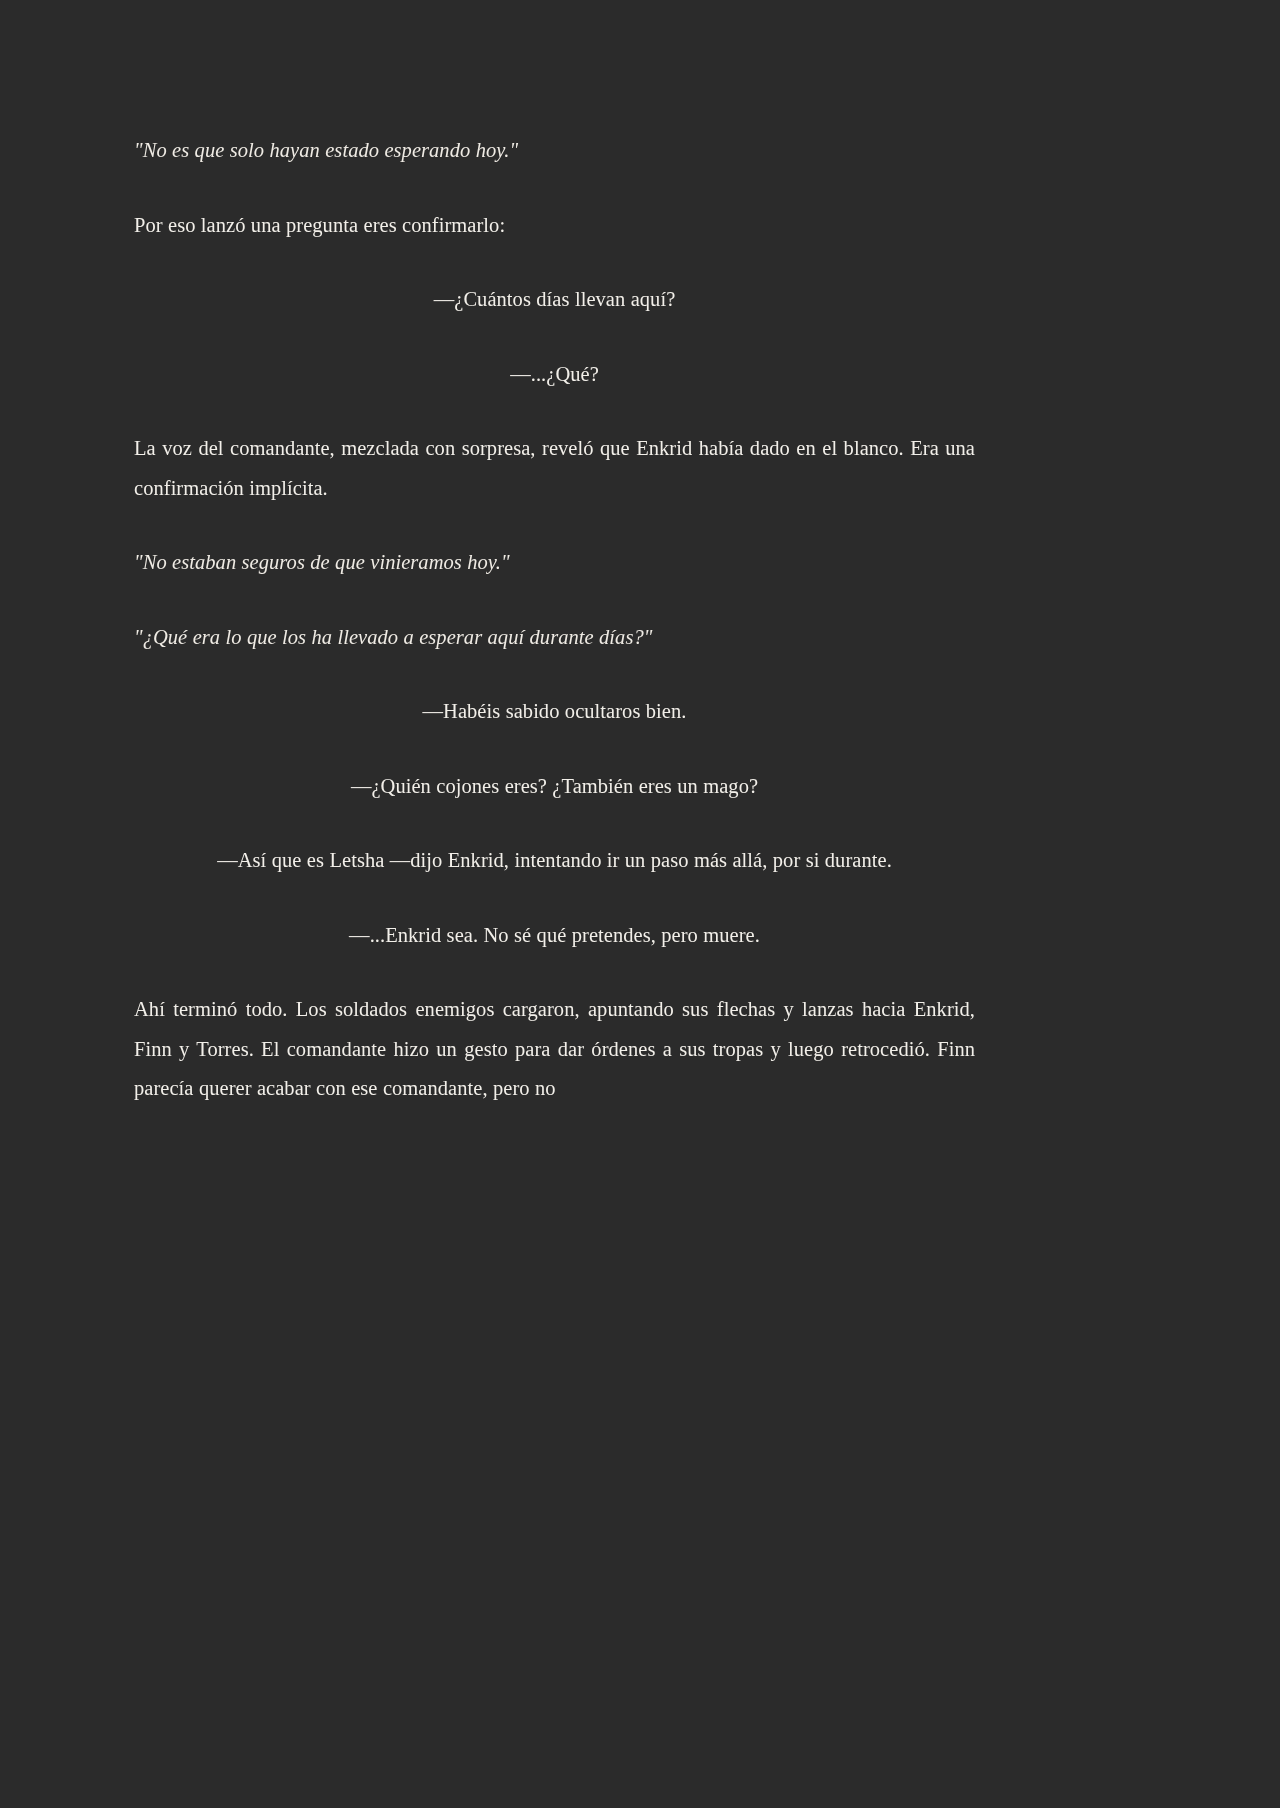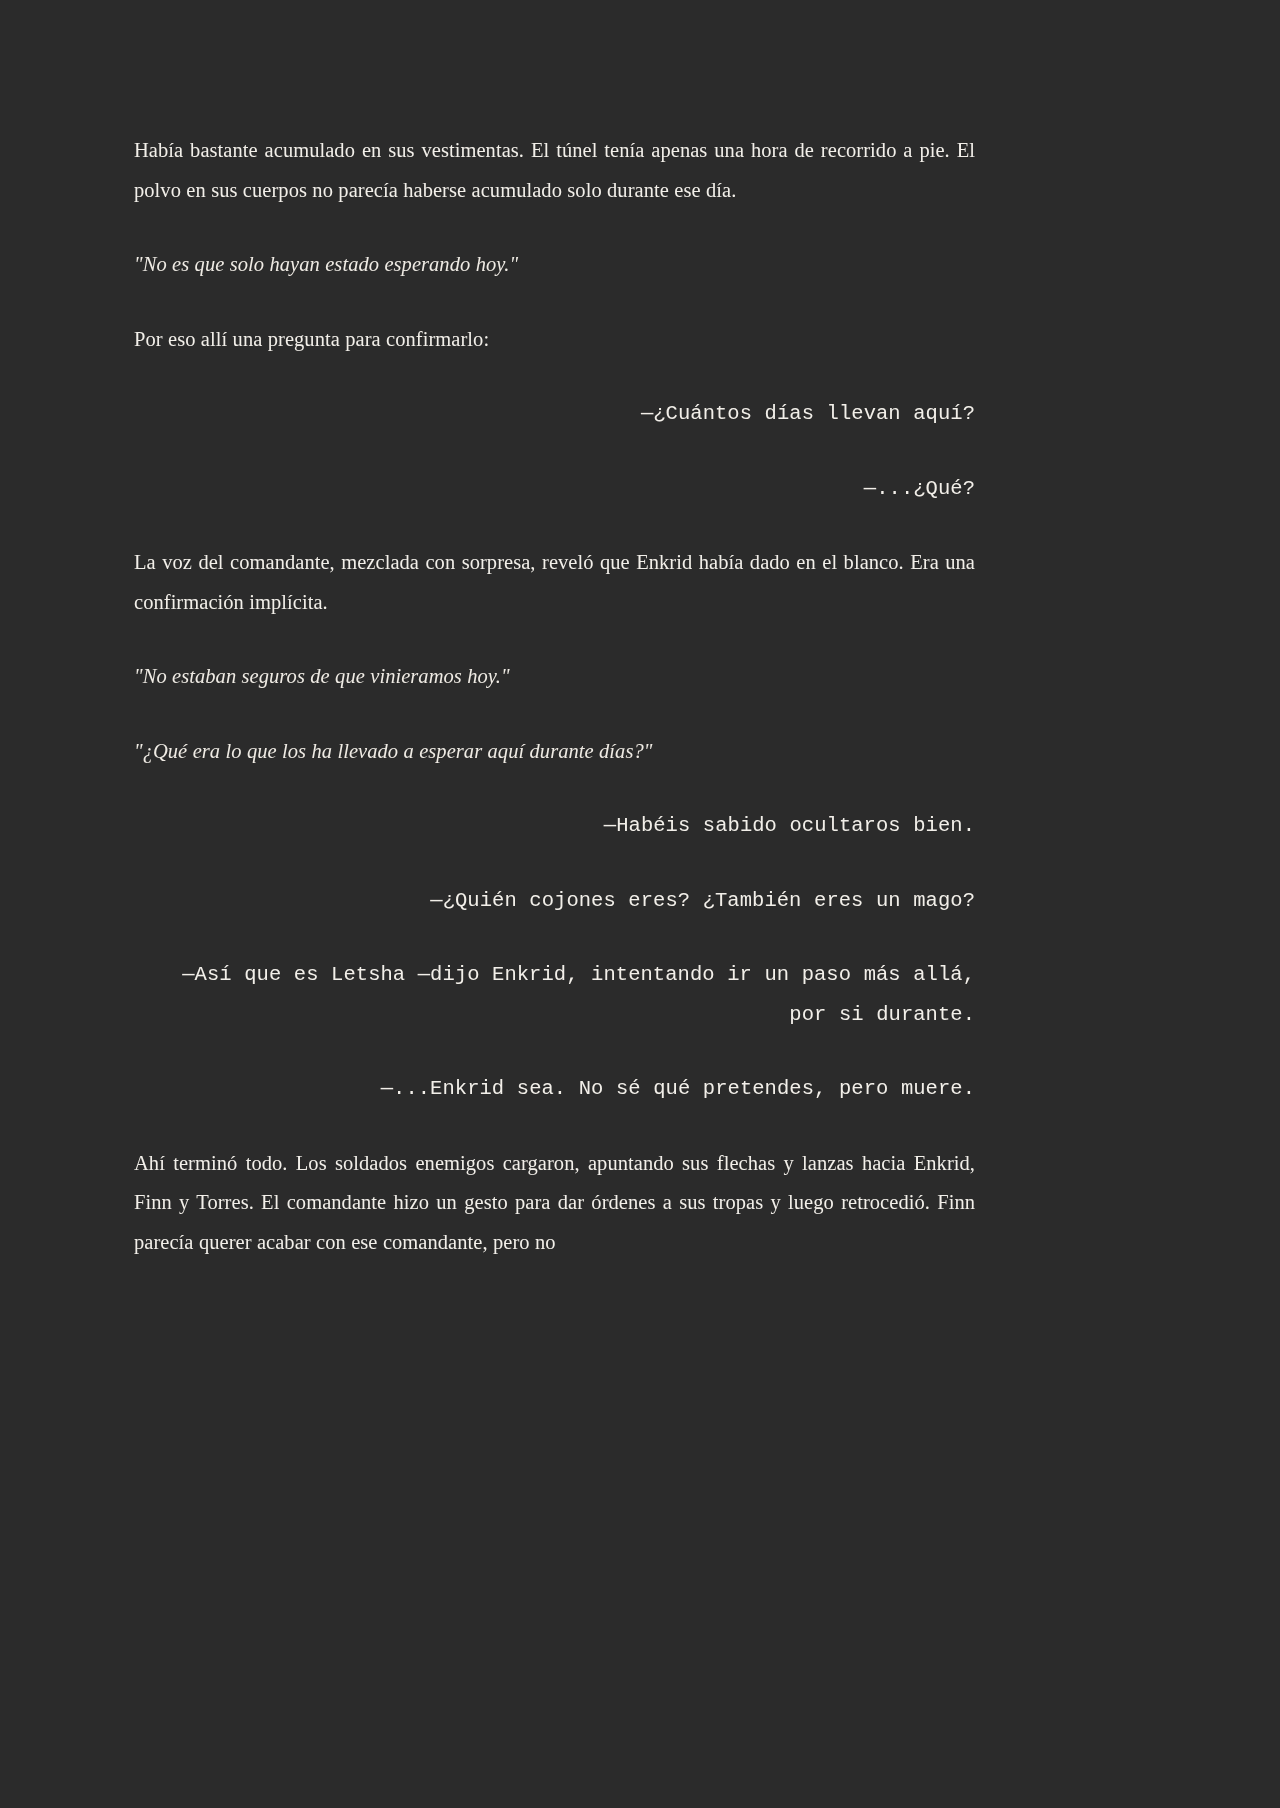--- a/index.html
+++ b/index.html
@@ -47,39 +47,37 @@
   .para:last-child {
     margin-bottom: 0;
   }
 
   .para.thought {
     font-style: italic;
     color: #efebe4;
   }
 
   .para.dialogue {
-    text-align: right;
-    font-family: Liberation Mono, monospace;
+    text-align: center;
   }
 
   .para.short {
     text-align: left;
   }
 </style>
 </head>
 <body>
 
 <div class="reader-page">
   <article class="content-column">
 
-    <p class="para">Había bastante acumulado en sus vestimentas. El túnel tenía apenas una hora de recorrido a pie. El polvo en sus cuerpos no parecía haberse acumulado solo durante ese día.</p>
 
     <p class="para thought short">"No es que solo hayan estado esperando hoy."</p>
 
-    <p class="para short">Por eso allí una pregunta para confirmarlo:</p>
+    <p class="para short">Por eso lanzó una pregunta eres confirmarlo:</p>
 
     <p class="para dialogue">—¿Cuántos días llevan aquí?</p>
 
     <p class="para dialogue">—...¿Qué?</p>
 
     <p class="para">La voz del comandante, mezclada con sorpresa, reveló que Enkrid había dado en el blanco. Era una confirmación implícita.</p>
 
     <p class="para thought short">"No estaban seguros de que vinieramos hoy."</p>
 
     <p class="para thought short">"¿Qué era lo que los ha llevado a esperar aquí durante días?"</p>

